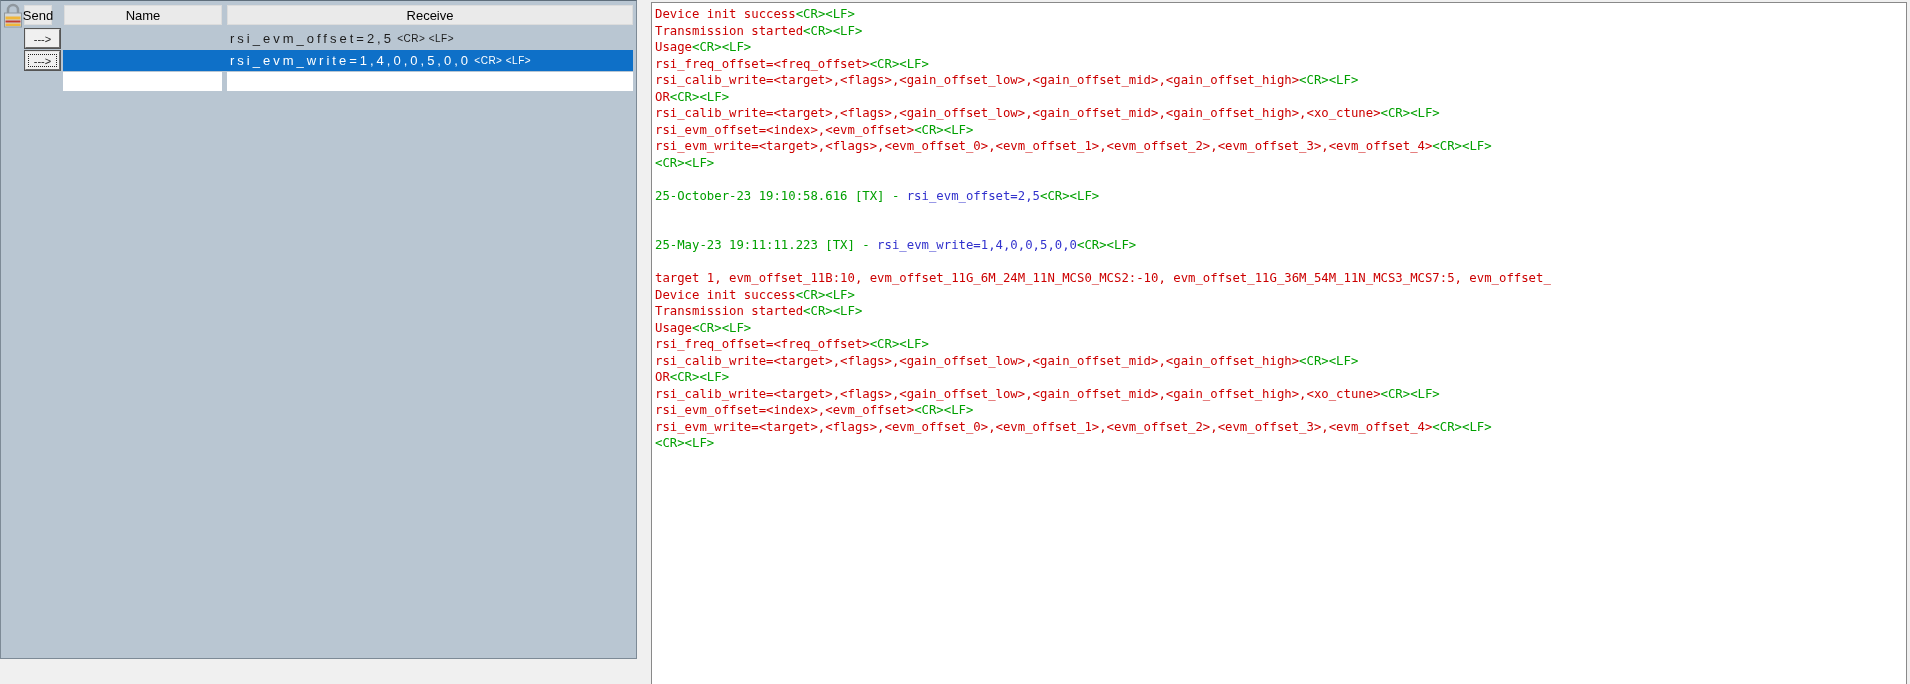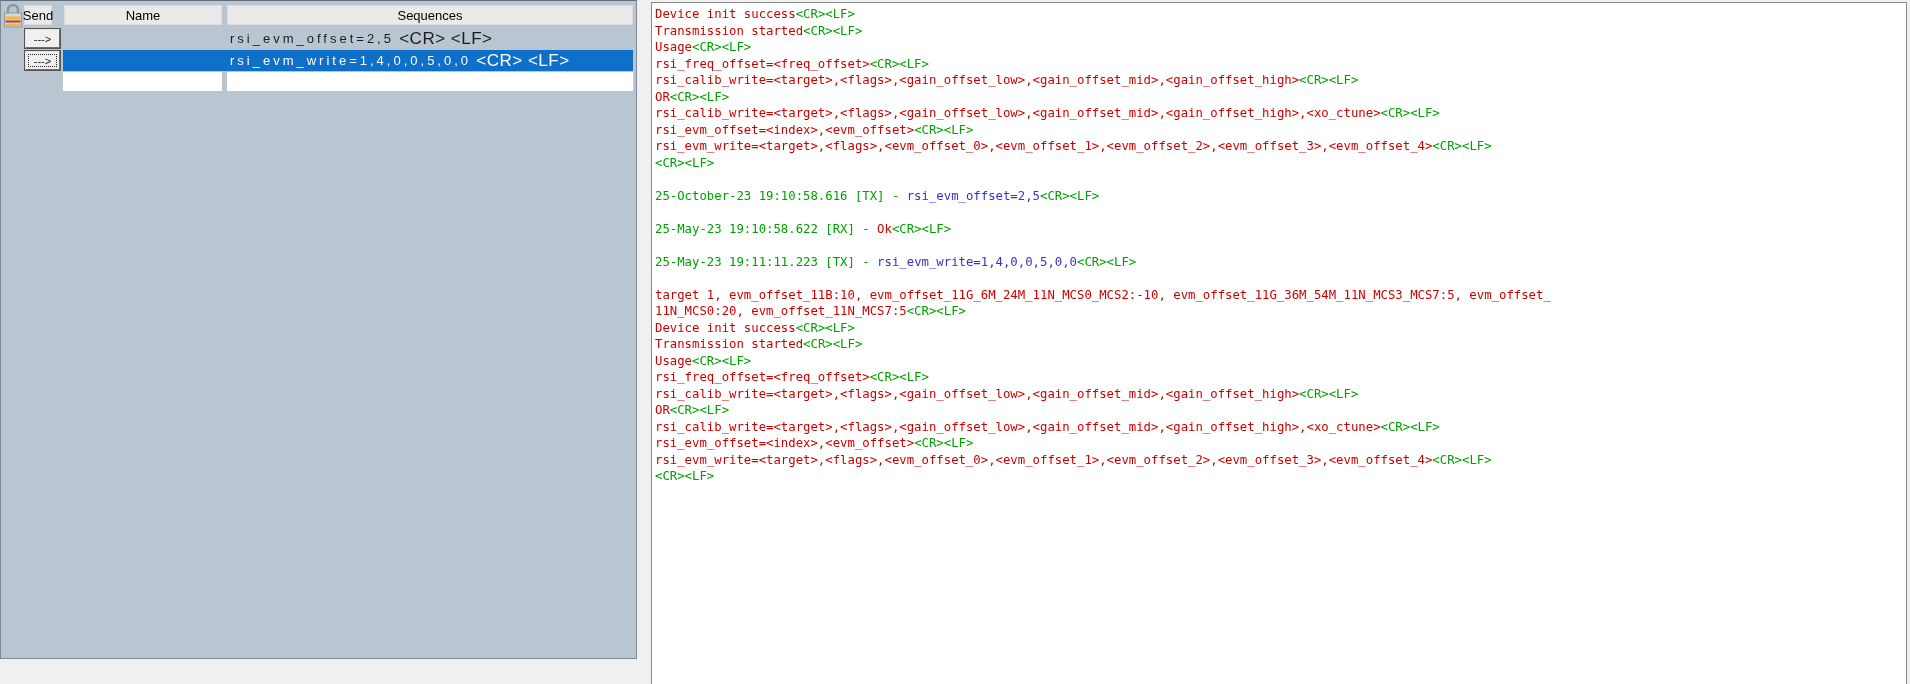--- a/index.html
+++ b/index.html
@@ -45,21 +45,21 @@
   }
   .seq-row.empty .name-cell, .seq-row.empty .seq-cell { background: #ffffff; }
   .seq-row.selected { background: var(--sel-bg, #0e70c8); }
   .seq-row.selected .name-cell, .seq-row.selected .seq-cell { background: transparent; }
   .row-0 { top: 27px; } .row-1 { top: 49px; } .row-2 { top: 71px; height: 19px; }
   .row-2 .name-cell, .row-2 .seq-cell { height: 19px; }
 
   .seq-text {
     font-size: 13px; letter-spacing: 3px; color: #1c1c1c;
   }
-  .seq-ctl { font-size: 17px; letter-spacing: 0.5px; color: #1c1c1c; }
+  .seq-ctl { font-size: 10px; letter-spacing: 0.5px; color: #1c1c1c; }
   .seq-row.selected .seq-text, .seq-row.selected .seq-ctl { color: #ffffff; }
 
   .send-btn {
     position: absolute; left: 24px; width: 35px; height: 19px;
     background: #f0f0f0;
     border: 1px solid #8a8a8a;
     border-top-color: #e3e3e3; border-left-color: #e3e3e3;
     box-shadow: 1px 1px 0 #6e6e6e inset 0 0 0 transparent;
     box-shadow: none;
     border-right-color: #6e6e6e; border-bottom-color: #6e6e6e;
@@ -106,21 +106,21 @@
       <path d="M5 12 V8 a5 5 0 0 1 10 0 V12" fill="none" stroke="#8f979e" stroke-width="2.5"></path>
       <rect x="1.5" y="11" width="17" height="14" fill="#d3d7da" stroke="#8f979e"></rect>
       <rect x="2.5" y="14.5" width="15" height="3" fill="#f0b63a"></rect>
       <rect x="2.5" y="18.5" width="15" height="2" fill="#c23b2e"></rect>
       <rect x="2.5" y="21.5" width="15" height="2.5" fill="#f0b63a"></rect>
     </svg>
   </div>
 
   <div class="hdr-cell hdr-send">Send</div>
   <div class="hdr-cell hdr-name">Name</div>
-  <div class="hdr-cell hdr-seq">Sequences</div>
+  <div class="hdr-cell hdr-seq">Receive</div>
 
   <button class="send-btn row-0">---&gt;</button>
   <button class="send-btn row-1 focused">---&gt;</button>
 
   <div class="seq-row row-0">
     <div class="name-cell"></div>
     <div class="seq-cell">
       <span class="seq-text">rsi_evm_offset=2,5</span><span class="seq-ctl"> &lt;CR&gt; &lt;LF&gt;</span>
     </div>
   </div>
@@ -150,26 +150,24 @@
     <div class="term-line"><span style="color: rgb(204, 0, 0);">rsi_freq_offset=&lt;freq_offset&gt;</span><span style="color: rgb(0, 160, 0);">&lt;CR&gt;&lt;LF&gt;</span></div>
     <div class="term-line"><span style="color: rgb(204, 0, 0);">rsi_calib_write=&lt;target&gt;,&lt;flags&gt;,&lt;gain_offset_low&gt;,&lt;gain_offset_mid&gt;,&lt;gain_offset_high&gt;</span><span style="color: rgb(0, 160, 0);">&lt;CR&gt;&lt;LF&gt;</span></div>
     <div class="term-line"><span style="color: rgb(204, 0, 0);">OR</span><span style="color: rgb(0, 160, 0);">&lt;CR&gt;&lt;LF&gt;</span></div>
     <div class="term-line"><span style="color: rgb(204, 0, 0);">rsi_calib_write=&lt;target&gt;,&lt;flags&gt;,&lt;gain_offset_low&gt;,&lt;gain_offset_mid&gt;,&lt;gain_offset_high&gt;,&lt;xo_ctune&gt;</span><span style="color: rgb(0, 160, 0);">&lt;CR&gt;&lt;LF&gt;</span></div>
     <div class="term-line"><span style="color: rgb(204, 0, 0);">rsi_evm_offset=&lt;index&gt;,&lt;evm_offset&gt;</span><span style="color: rgb(0, 160, 0);">&lt;CR&gt;&lt;LF&gt;</span></div>
     <div class="term-line"><span style="color: rgb(204, 0, 0);">rsi_evm_write=&lt;target&gt;,&lt;flags&gt;,&lt;evm_offset_0&gt;,&lt;evm_offset_1&gt;,&lt;evm_offset_2&gt;,&lt;evm_offset_3&gt;,&lt;evm_offset_4&gt;</span><span style="color: rgb(0, 160, 0);">&lt;CR&gt;&lt;LF&gt;</span></div>
     <div class="term-line"><span style="color: rgb(0, 160, 0);">&lt;CR&gt;&lt;LF&gt;</span></div>
     <div class="term-line">&nbsp;</div>
     <div class="term-line"><span style="color: rgb(0, 160, 0);">25-October-23 19:10:58.616 [TX] - </span><span style="color: rgb(50, 50, 205);">rsi_evm_offset=2,5</span><span style="color: rgb(0, 160, 0);">&lt;CR&gt;&lt;LF&gt;</span></div>
     <div class="term-line">&nbsp;</div>
-    <div class="term-line"><span style="color: rgb(0, 160, 0);">25-May-23 19:10:58.622 [RX] - </span><span style="color: rgb(204, 0, 0);">Ok</span><span style="color: rgb(0, 160, 0);">&lt;CR&gt;&lt;LF&gt;</span></div>
     <div class="term-line">&nbsp;</div>
     <div class="term-line"><span style="color: rgb(0, 160, 0); text-align: center;">25-May-23 19:11:11.223 [TX] - </span><span style="color: rgb(50, 50, 205);">rsi_evm_write=1,4,0,0,5,0,0</span><span style="color: rgb(0, 160, 0);">&lt;CR&gt;&lt;LF&gt;</span></div>
     <div class="term-line">&nbsp;</div>
     <div class="term-line"><span style="color: rgb(204, 0, 0);">target 1, evm_offset_11B:10, evm_offset_11G_6M_24M_11N_MCS0_MCS2:-10, evm_offset_11G_36M_54M_11N_MCS3_MCS7:5, evm_offset_</span></div>
-    <div class="term-line"><span style="color: rgb(204, 0, 0);">11N_MCS0:20, evm_offset_11N_MCS7:5</span><span style="color: rgb(0, 160, 0);">&lt;CR&gt;&lt;LF&gt;</span></div>
     <div class="term-line"><span style="color: rgb(204, 0, 0);">Device init success</span><span style="color: rgb(0, 160, 0);">&lt;CR&gt;&lt;LF&gt;</span></div>
     <div class="term-line"><span style="color: rgb(204, 0, 0);">Transmission started</span><span style="color: rgb(0, 160, 0);">&lt;CR&gt;&lt;LF&gt;</span></div>
     <div class="term-line"><span style="color: rgb(204, 0, 0);">Usage</span><span style="color: rgb(0, 160, 0);">&lt;CR&gt;&lt;LF&gt;</span></div>
     <div class="term-line"><span style="color: rgb(204, 0, 0);">rsi_freq_offset=&lt;freq_offset&gt;</span><span style="color: rgb(0, 160, 0);">&lt;CR&gt;&lt;LF&gt;</span></div>
     <div class="term-line"><span style="color: rgb(204, 0, 0);">rsi_calib_write=&lt;target&gt;,&lt;flags&gt;,&lt;gain_offset_low&gt;,&lt;gain_offset_mid&gt;,&lt;gain_offset_high&gt;</span><span style="color: rgb(0, 160, 0);">&lt;CR&gt;&lt;LF&gt;</span></div>
     <div class="term-line"><span style="color: rgb(204, 0, 0);">OR</span><span style="color: rgb(0, 160, 0);">&lt;CR&gt;&lt;LF&gt;</span></div>
     <div class="term-line"><span style="color: rgb(204, 0, 0);">rsi_calib_write=&lt;target&gt;,&lt;flags&gt;,&lt;gain_offset_low&gt;,&lt;gain_offset_mid&gt;,&lt;gain_offset_high&gt;,&lt;xo_ctune&gt;</span><span style="color: rgb(0, 160, 0);">&lt;CR&gt;&lt;LF&gt;</span></div>
     <div class="term-line"><span style="color: rgb(204, 0, 0);">rsi_evm_offset=&lt;index&gt;,&lt;evm_offset&gt;</span><span style="color: rgb(0, 160, 0);">&lt;CR&gt;&lt;LF&gt;</span></div>
     <div class="term-line"><span style="color: rgb(204, 0, 0);">rsi_evm_write=&lt;target&gt;,&lt;flags&gt;,&lt;evm_offset_0&gt;,&lt;evm_offset_1&gt;,&lt;evm_offset_2&gt;,&lt;evm_offset_3&gt;,&lt;evm_offset_4&gt;</span><span style="color: rgb(0, 160, 0);">&lt;CR&gt;&lt;LF&gt;</span></div>
     <div class="term-line"><span style="color: rgb(0, 160, 0);">&lt;CR&gt;&lt;LF&gt;</span></div>

